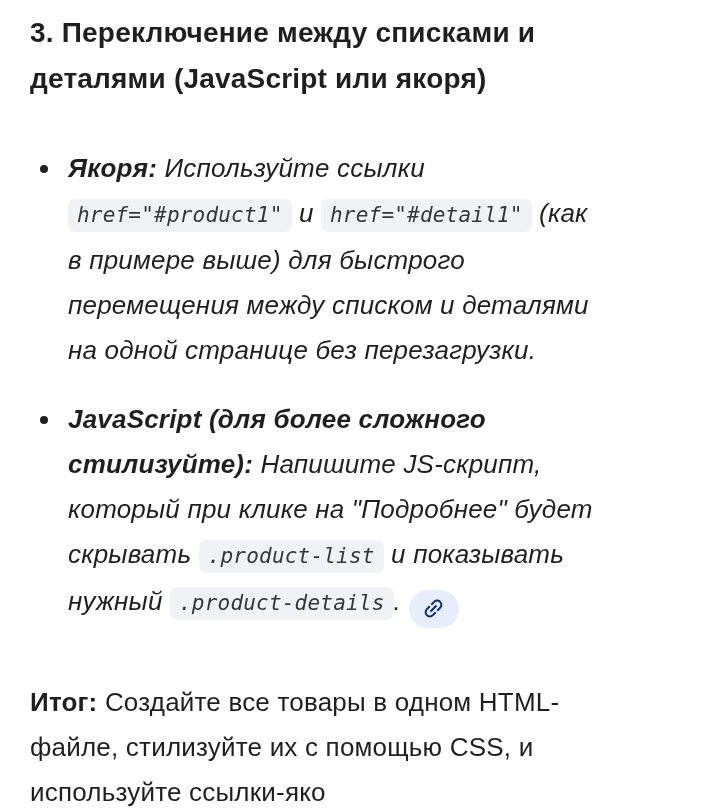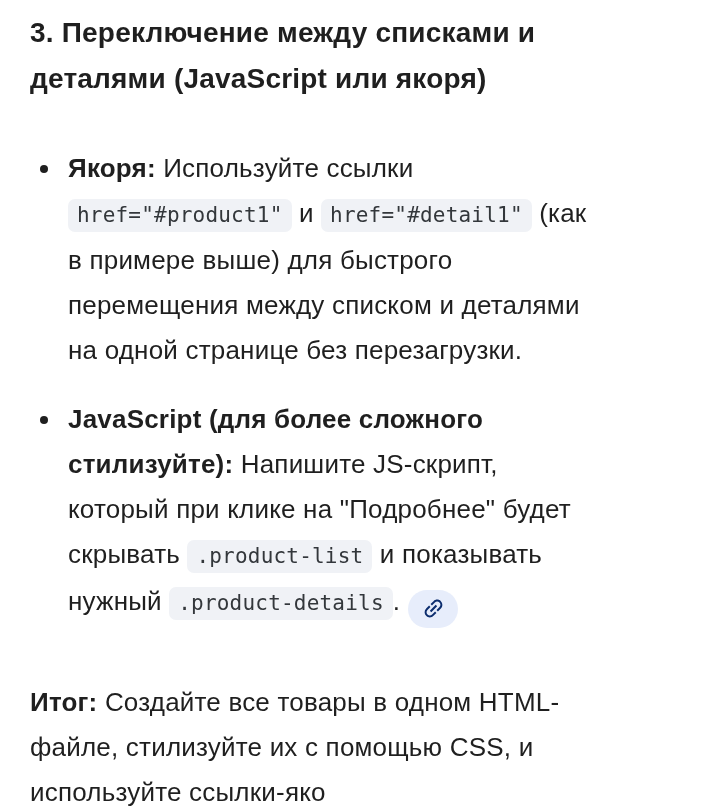--- a/index.html
+++ b/index.html
@@ -28,20 +28,21 @@
     line-height:46px;
     font-weight:700;
     max-width:620px;
     margin-bottom:44px;
     color:var(--text);
   }
   ul.bullet-list{
     list-style:none;
     margin:0;
     padding:0;
+    font-style:italic;
   }
   li.bullet-item{
     position:relative;
     padding-left:38px;
     max-width:575px;
     font-size:26px;
     line-height:45px;
     margin-bottom:24px;
   }
   li.bullet-item::before{

